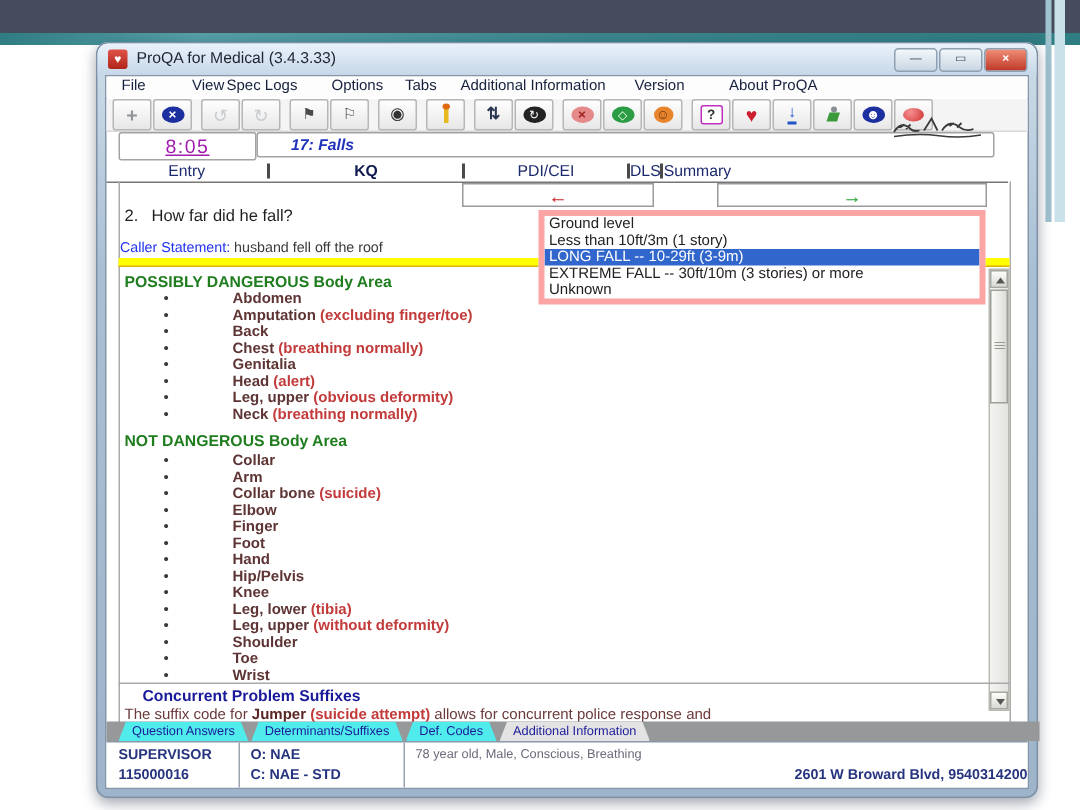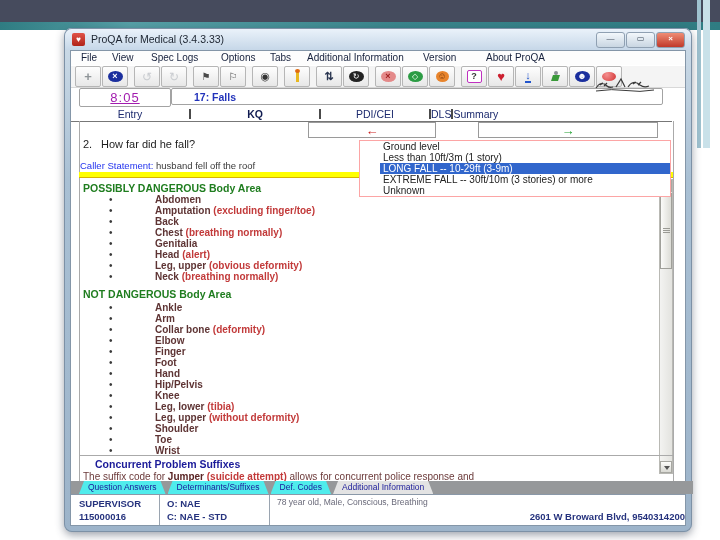--- a/index.html
+++ b/index.html
@@ -28,21 +28,21 @@
   .wb{width:27px;height:14px;border:1px solid #8fa0b2;border-radius:3px;font-size:8px;
       line-height:12px;text-align:center;color:#3a4656;
       background:linear-gradient(180deg,#f2f7fb,#c9d6e2);}
   .wb.close{background:linear-gradient(180deg,#ef8d75,#c0392a);color:#fff;font-weight:bold;}
 
   .client{left:6px;top:22px;width:614px;height:474px;background:#fff;border:1px solid #8496a8;}
 
   
   .menubar{left:0;top:0;width:614px;height:14px;background:#fdfdfd;}
   .mi{position:absolute;top:1px;font-size:10px;color:#16203c;white-space:nowrap;}
-  .mi:nth-child(1){left:10px}.mi:nth-child(2){left:41px}.mi:nth-child(3){left:80px}
+  .mi:nth-child(1){left:10px}.mi:nth-child(2){left:57px}.mi:nth-child(3){left:80px}
   .mi:nth-child(4){left:150px}.mi:nth-child(5){left:199px}.mi:nth-child(6){left:236px}
   .mi:nth-child(7){left:352px}.mi:nth-child(8){left:415px}
 
   
   .toolbar{left:0;top:15px;width:614px;height:22px;background:#f4f4f4;display:flex;
            align-items:center;padding-left:4px;box-sizing:border-box;border-bottom:1px solid #d8d8d8;}
   .tb{width:24px;height:19px;margin-right:1px;border:1px solid #b6b6b6;border-radius:2px;
       background:linear-gradient(180deg,#fefefe,#e7e7e7);display:flex;align-items:center;
       justify-content:center;flex:none;}
   .toolbar .tb:nth-child(3),.toolbar .tb:nth-child(5),.toolbar .tb:nth-child(7),
@@ -76,28 +76,28 @@
   .person:after{content:"";position:absolute;left:1px;top:4px;width:7px;height:6px;background:#3a9a3a;transform:skewX(-18deg);}
   .i18 .g{background:#1b2f9e;color:#fff;border-radius:50%;width:15px;height:11px;font-size:9px;
           line-height:11px;text-align:center;}
   .rec{width:14px;height:9px;border-radius:50%;background:radial-gradient(circle at 35% 30%,#f59090,#d03030);}
 
   
   .panel{background:#fff;border:1px solid #a3a3a3;border-radius:2px;}
   .ptime{left:8px;top:37px;width:90px;height:17px;font-size:13px;color:#a21caf;
          letter-spacing:1px;text-align:center;line-height:17px;text-decoration:underline;}
   .pcomplaint{left:100px;top:37px;width:492px;height:17px;font-size:10.5px;font-weight:bold;
-              color:#2233bb;line-height:17px;padding-left:22px;box-sizing:border-box;}
+              color:#2233bb;line-height:17px;padding-left:22px;box-sizing:border-box;font-style:italic;}
 
   
   .tabrow{left:0;top:55px;width:601px;height:15px;border-bottom:1px solid #777;
           display:flex;align-items:center;}
   .mtab{font-size:10.5px;color:#1c2a6e;text-align:center;flex:none;}
   .mtab.active{font-weight:bold;color:#0f1a50;}
-  .mtab:nth-of-type(1){width:118px;}.mtab:nth-of-type(2){width:116px;}
+  .mtab:nth-of-type(1){width:107px;}.mtab:nth-of-type(2){width:116px;}
   .mtab:nth-of-type(3){width:128px;}.mtab:nth-of-type(4){width:124px;}
   .mtab:nth-of-type(5){width:108px;}
   .tsep{width:2px;height:10px;background:#4a4a4a;flex:none;}
 
   
   .navbox{height:14px;border:1px solid #9a9a9a;background:#fff;display:flex;align-items:center;
           justify-content:center;font-size:13px;font-weight:bold;}
   .nprev{left:237px;top:71px;width:126px;color:#cc2020;}
   .nnext{left:407px;top:71px;width:178px;color:#22a030;}
 
@@ -106,22 +106,22 @@
 
   
   .question{left:12px;top:87px;font-size:11px;color:#1e1e1e;}
   .qnum{display:inline-block;width:18px;}
   .caller{left:9px;top:109px;font-size:9.5px;}
   .clabel{color:#2233ee;}
   .cval{color:#3a3a3a;}
   .yellowbar{left:8px;top:121px;width:594px;height:5px;background:#ffff00;
              border-bottom:1px solid #d8b400;z-index:1;}
 
-  .dropdown{left:288px;top:89px;width:290px;height:55px;background:#fff;border:1px solid #fca5a5;
-            z-index:4;overflow:hidden;padding-left:20px;}
+  .dropdown{left:288px;top:89px;width:290px;height:55px;background:#fff;border:4px solid #fca5a5;
+            z-index:4;overflow:hidden;}
   .opt{font-size:10px;line-height:11px;height:11px;color:#222;padding-left:3px;white-space:nowrap;}
   .opt.sel{background:#3166cc;color:#fff;}
 
   
   .sbar{left:588px;top:128px;width:14px;height:295px;background:linear-gradient(90deg,#f3f3f1,#e3e3df);
         border:1px solid #b9b9b4;box-sizing:border-box;}
   .sbtn{position:absolute;left:0;width:12px;height:12px;background:linear-gradient(180deg,#fdfdfb,#d9d9d3);
         border:1px solid #a8a8a2;box-sizing:border-box;}
   .sbtn:after{content:"";position:absolute;left:3px;border-left:3px solid transparent;
               border-right:3px solid transparent;}
@@ -322,23 +322,23 @@
         <li><span class="it">Back</span><span class="ip"></span></li>
         <li><span class="it">Chest </span><span class="ip">(breathing normally)</span></li>
         <li><span class="it">Genitalia</span><span class="ip"></span></li>
         <li><span class="it">Head </span><span class="ip">(alert)</span></li>
         <li><span class="it">Leg, upper </span><span class="ip">(obvious deformity)</span></li>
         <li><span class="it">Neck </span><span class="ip">(breathing normally)</span></li>
       </ul>
 
       <div class="abs lhead h2">NOT DANGEROUS Body Area</div>
       <ul class="abs blist l2">
-        <li><span class="it">Ankle</span><span class="ip"></span></li>
+        <li><span class="it">Collar</span><span class="ip"></span></li>
         <li><span class="it">Arm</span><span class="ip"></span></li>
-        <li><span class="it">Collar bone </span><span class="ip">(deformity)</span></li>
+        <li><span class="it">Collar bone </span><span class="ip">(suicide)</span></li>
         <li><span class="it">Elbow</span><span class="ip"></span></li>
         <li><span class="it">Finger</span><span class="ip"></span></li>
         <li><span class="it">Foot</span><span class="ip"></span></li>
         <li><span class="it">Hand</span><span class="ip"></span></li>
         <li><span class="it">Hip/Pelvis</span><span class="ip"></span></li>
         <li><span class="it">Knee</span><span class="ip"></span></li>
         <li><span class="it">Leg, lower </span><span class="ip">(tibia)</span></li>
         <li><span class="it">Leg, upper </span><span class="ip">(without deformity)</span></li>
         <li><span class="it">Shoulder</span><span class="ip"></span></li>
         <li><span class="it">Toe</span><span class="ip"></span></li>

